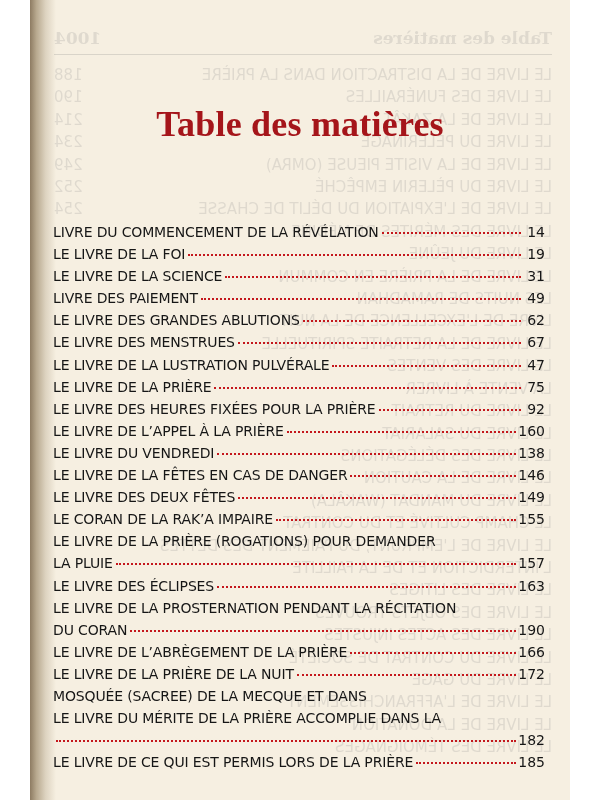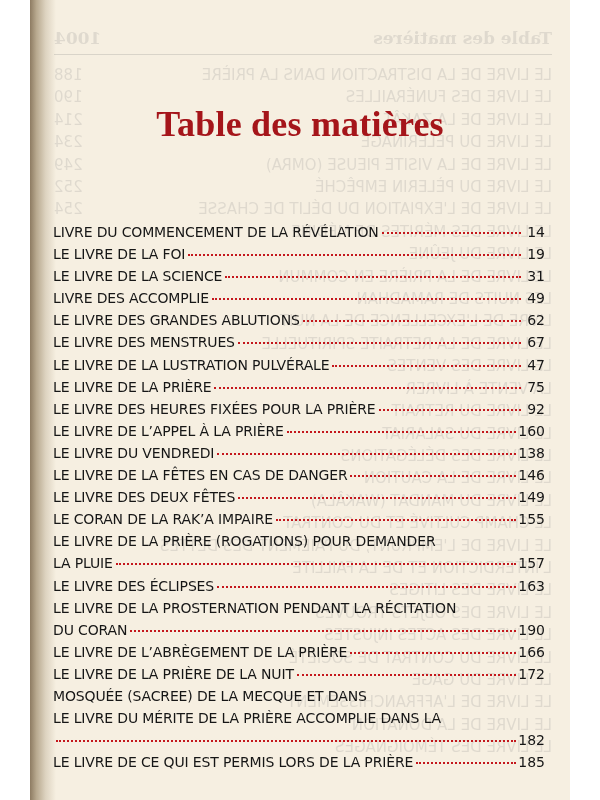--- a/index.html
+++ b/index.html
@@ -221,21 +221,21 @@
       </div>
       <div class="entry">
         <div class="entry-last">
           <span class="txt">LE LIVRE DE LA SCIENCE</span>
           <span class="leader"></span>
           <span class="pg">31</span>
         </div>
       </div>
       <div class="entry">
         <div class="entry-last">
-          <span class="txt">LIVRE DES ACCOMPLIE</span>
+          <span class="txt">LIVRE DES PAIEMENT</span>
           <span class="leader"></span>
           <span class="pg">49</span>
         </div>
       </div>
       <div class="entry">
         <div class="entry-last">
           <span class="txt">LE LIVRE DES GRANDES ABLUTIONS</span>
           <span class="leader"></span>
           <span class="pg">62</span>
         </div>

